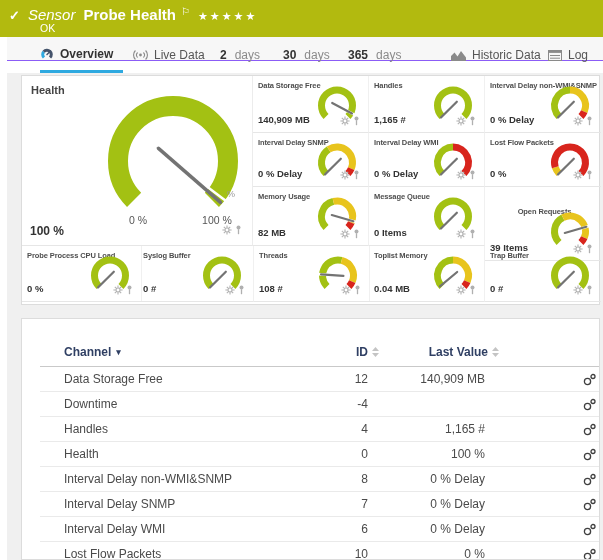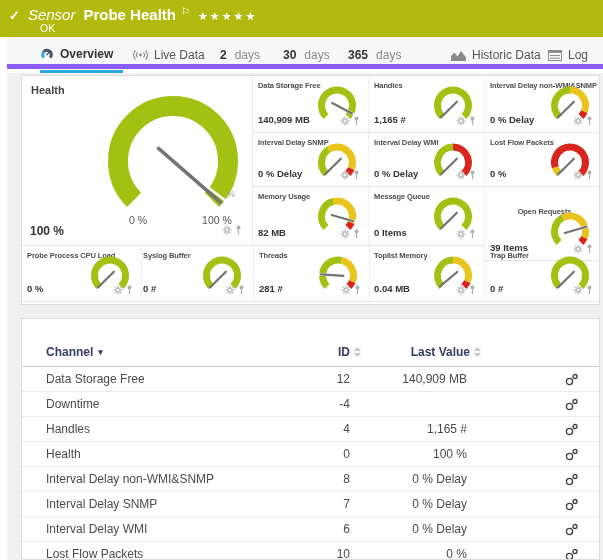--- a/index.html
+++ b/index.html
@@ -10,34 +10,34 @@
   .statusbar{position:absolute;left:0;top:0;width:603px;height:37px;color:#fff;}
   .statusbar .titlerow{display:flex;align-items:baseline;padding:6px 0 0 9px;}
   .check{font-size:13px;font-weight:bold;margin-right:8px;}
   .kind{font-style:italic;font-size:15px;margin-right:8px;}
   .sensortitle{font-size:15px;font-weight:bold;margin-right:5px;}
   .flag{font-size:10px;position:relative;top:-5px;margin-right:8px;}
   .stars{font-size:11px;letter-spacing:2px;}
   .okstatus{position:absolute;left:40px;top:22px;font-size:10.5px;font-weight:normal;}
 
   
-  .tabbar{position:absolute;left:7px;top:37px;width:596px;height:32px;background:#f7f7f7;
-          border-bottom:5px solid #8b5cf6;box-sizing:border-box;}
+  .tabbar{position:absolute;left:7px;top:37px;width:596px;height:24px;background:#f7f7f7;
+          border-bottom:1px solid #8b5cf6;box-sizing:border-box;}
   .tab{position:absolute;top:0;height:36px;display:flex;align-items:center;gap:6px;
        font-size:12px;color:#555;cursor:pointer;box-sizing:border-box;padding:0 10px 0 0;}
   .tab.active{border-bottom:3px solid #2ea9e0;color:#333;font-weight:bold;}
   .tab .num{font-weight:bold;color:#333;}
   .tab .word{color:#8a8a8a;margin-left:2px;}
 
   
   .contentbg{position:absolute;left:7px;top:73px;width:596px;height:487px;background:#f0f0f0;}
   .leftgutter{position:absolute;left:0;top:37px;width:7px;height:523px;background:#fff;}
 
   
-  .panel{position:absolute;left:21px;width:579px;background:#fff;border:1px solid #dcdcdc;box-sizing:border-box;}
+  .panel{position:absolute;left:21px;width:579px;background:#fff;border:1px solid #dcdcdc;box-sizing:border-box;padding-left:18px;}
   .gaugepanel{top:75px;height:230px;}
   .tablepanel{top:318px;height:242px;overflow:hidden;}
 
   
   .bigcell{position:absolute;left:0;top:0;width:231px;height:170px;border-right:1px solid #ececec;
            border-bottom:1px solid #e6e6e6;box-sizing:border-box;}
   .bigtitle{position:absolute;left:9px;top:8px;font-size:11px;font-weight:bold;color:#444;}
   .bigsvg{position:absolute;left:0;top:0;}
   .scalelabel{position:absolute;top:138px;width:50px;text-align:center;font-size:10.5px;color:#555;}
   .minlabel{left:91px;}
@@ -461,21 +461,21 @@
         </div>
         <div class="gcell br" style="left: 232px; top: 170px; width: 116px; height: 56px; position: absolute;">
           <div class="gtitle">Threads</div>
           <svg width="48" height="42" class="gsvg">
             <path d="M13.039844891608512 31.460155108391486 A15.5 15.5 0 0 1 27.618403139766535 5.428266233836013" stroke="#a3c113" stroke-width="7" fill="none"></path>
             <path d="M27.618403139766535 5.428266233836013 A15.5 15.5 0 0 1 38.22519669810171 26.655792304839096" stroke="#e8c41d" stroke-width="7" fill="none"></path>
             <path d="M38.22519669810171 26.655792304839096 A15.5 15.5 0 0 1 34.96015510839149 31.460155108391486" stroke="#d8251d" stroke-width="7" fill="none"></path>
             <line x1="13.026795447141934" y1="19.73267878881462" x2="4.048718994803515" y2="19.10487052511749" stroke="#fff" stroke-width="2.6"></line>
             <line x1="29.411784972659547" y1="20.87842887006188" x2="7.0414111455829875" y2="19.31413994634987" stroke="#737373" stroke-width="2.2" stroke-linecap="round"></line>
           </svg>
-          <div class="gvalue">281 #</div>
+          <div class="gvalue">108 #</div>
           <div class="gicons"><span class="iconpair">
               <svg width="10" height="10">
                 <circle cx="5" cy="5" r="2.1" stroke="#b0b0b0" stroke-width="1.3" fill="none"></circle>
                 <line x1="5" y1="0.4" x2="5" y2="2" stroke="#b0b0b0" stroke-width="1.1"></line>
                 <line x1="5" y1="8" x2="5" y2="9.6" stroke="#b0b0b0" stroke-width="1.1"></line>
                 <line x1="0.4" y1="5" x2="2" y2="5" stroke="#b0b0b0" stroke-width="1.1"></line>
                 <line x1="8" y1="5" x2="9.6" y2="5" stroke="#b0b0b0" stroke-width="1.1"></line>
                 <line x1="1.8" y1="1.8" x2="2.9" y2="2.9" stroke="#b0b0b0" stroke-width="1.1"></line>
                 <line x1="7.1" y1="7.1" x2="8.2" y2="8.2" stroke="#b0b0b0" stroke-width="1.1"></line>
                 <line x1="8.2" y1="1.8" x2="7.1" y2="2.9" stroke="#b0b0b0" stroke-width="1.1"></line>

